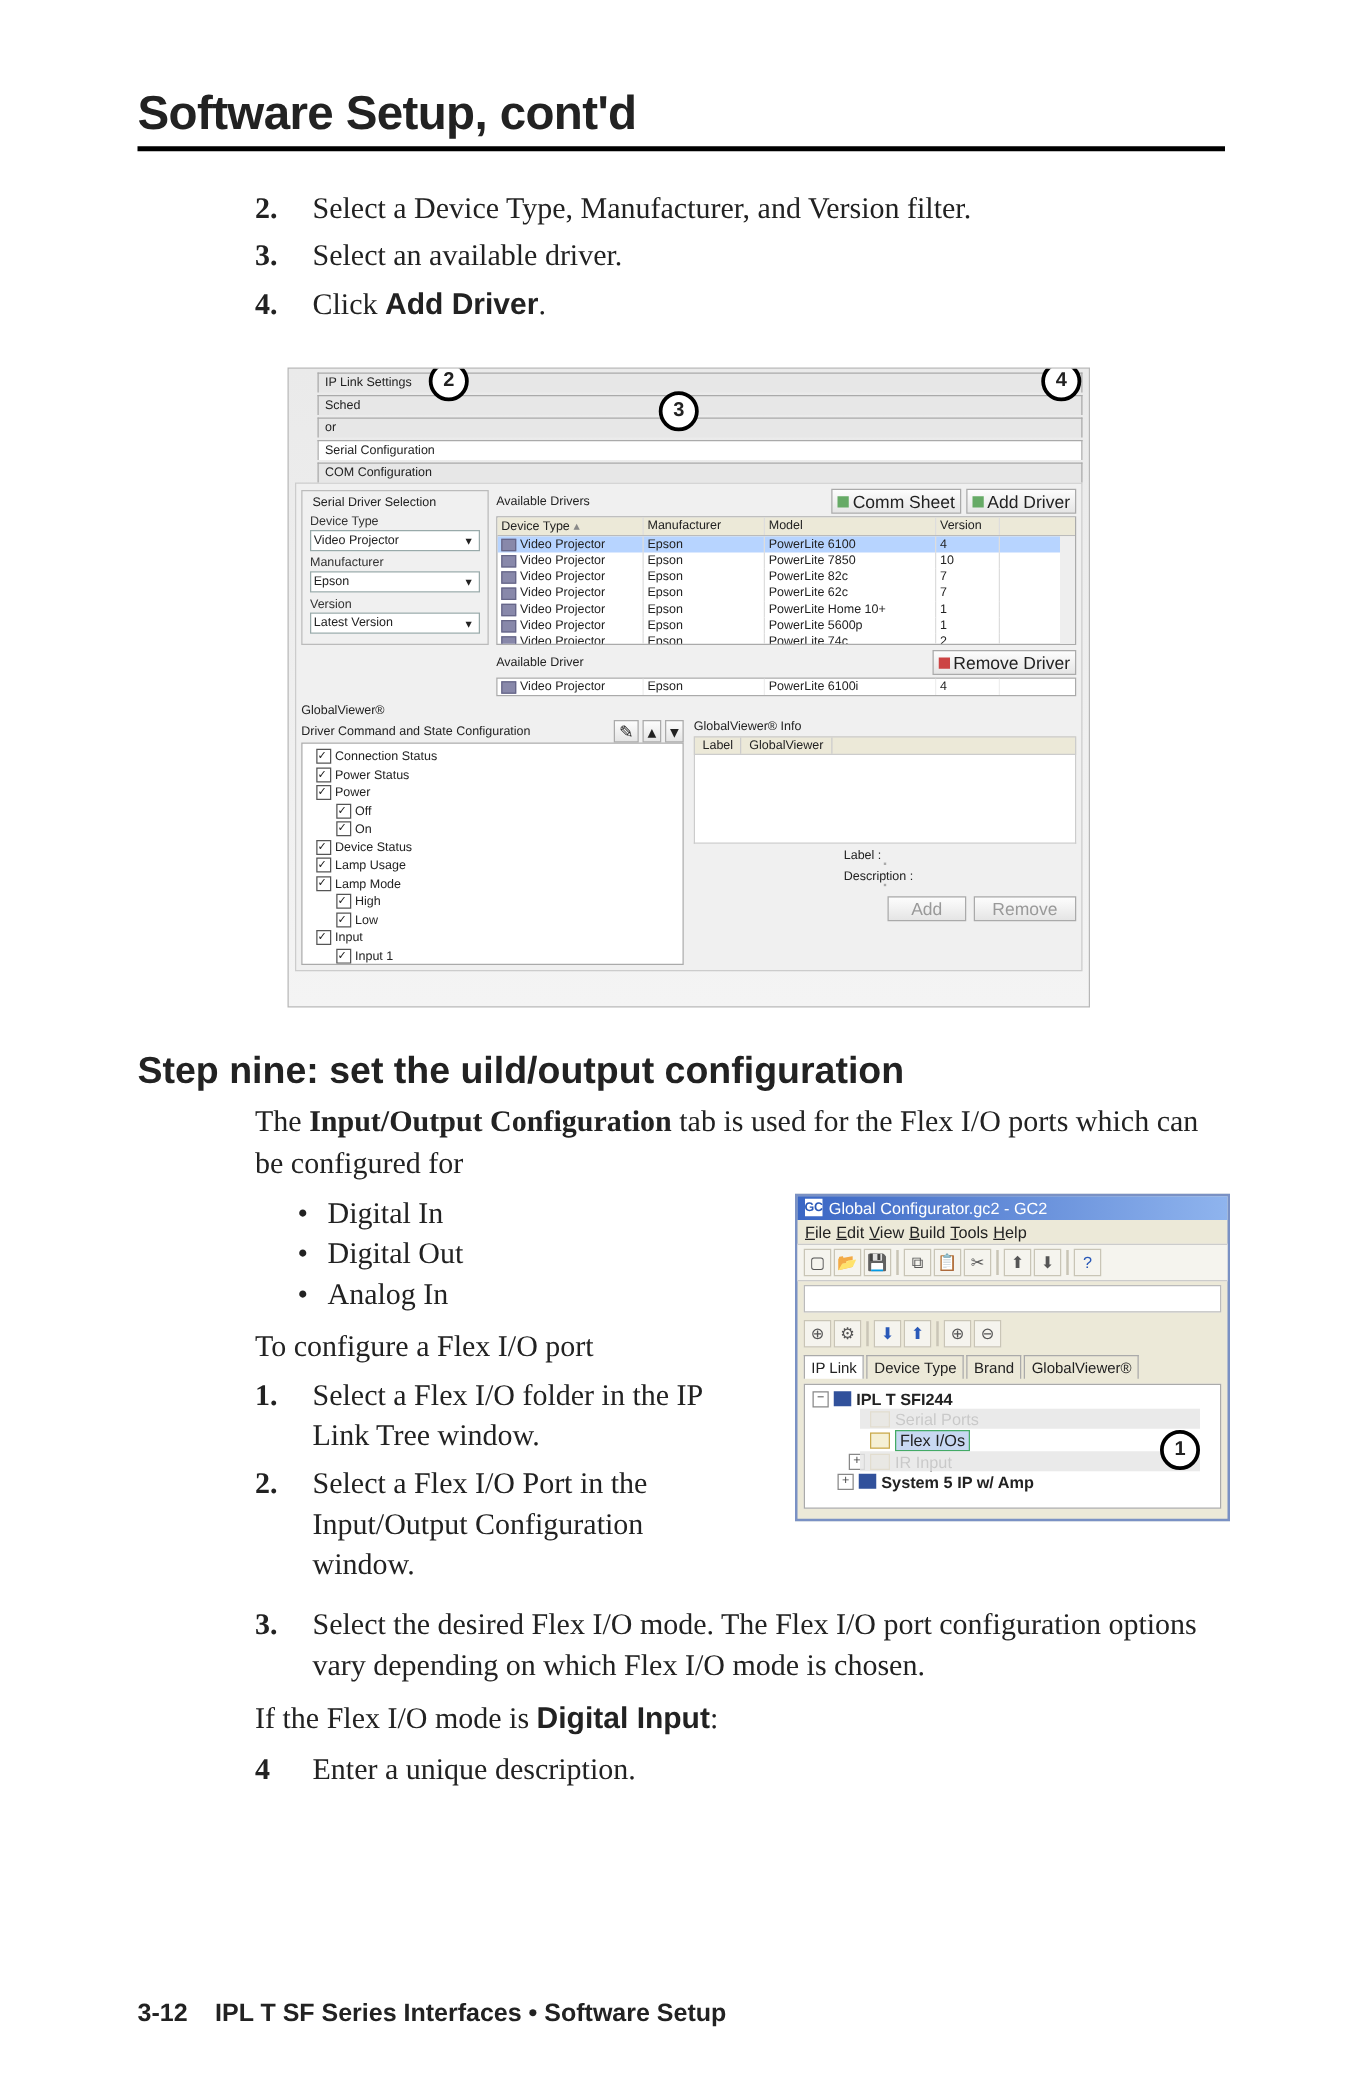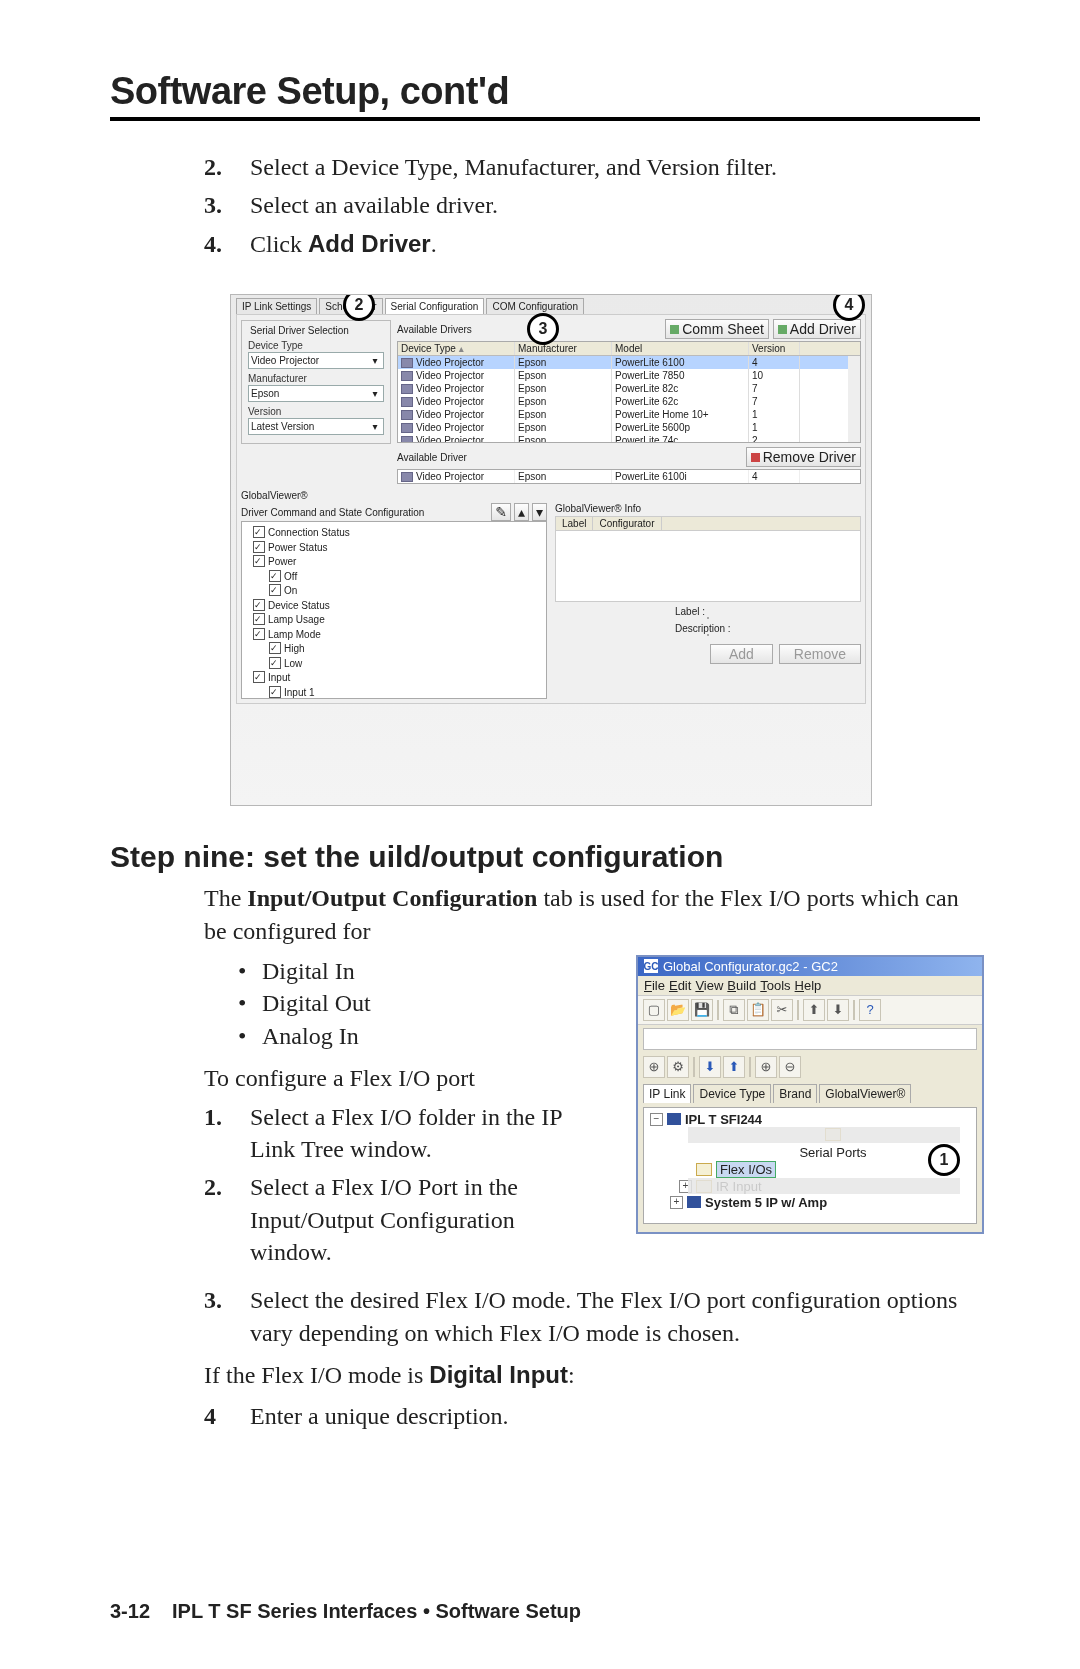--- a/index.html
+++ b/index.html
@@ -51,21 +51,21 @@
     height: 510px;
     background: linear-gradient(#eaeaea,#f4f4f4);
     border: 1px solid #b7b7b7;
     position: relative;
     font-family: "Tahoma", Arial, sans-serif;
     font-size: 10px;
     color: #222;
     overflow: hidden;
   }
   
-  .ss1-tabs { display:flex; padding:3px 5px 0 5px; gap:2px; }
+  .ss1-tabs { display:flex; padding:3px 5px 0 23px; gap:2px;flex-direction:column; }
   .ss1-tab { background:#e7e7e7; border:1px solid #aaa; border-bottom:none; padding:2px 5px; font-size:10px; }
   .ss1-tab.active { background:#fff; }
   .ss1-panel { background:#f0f0f0; border:1px solid #ccc; margin:0 5px 5px 5px; padding:4px; }
   .ss1-fieldset { border:1px solid #bbb; margin:1px 0; padding:4px 6px; font-size:10px; }
   .ss1-fieldlabel { font-size:10px; color:#333; margin-top:2px; }
   .ss1-combo { display:flex; align-items:center; border:1px solid #9aa; background:#fff; height:15px; font-size:10px; justify-content:space-between; padding:0 2px; margin:1px 0 4px 0;}
   .ss1-combo .arrow { width:12px; text-align:center; }
   .ss1-top { display:flex; gap:6px; }
   .ss1-left { width:150px; }
   .ss1-right { flex:1; }
@@ -361,21 +361,21 @@
               <div style="padding-left: 22px;"><span class="ck"></span>High</div>
               <div style="padding-left: 22px;"><span class="ck"></span>Low</div>
               <div style="padding-left: 6px;"><span class="ck"></span>Input</div>
               <div style="padding-left: 22px;"><span class="ck"></span>Input 1</div>
             </div>
         </div>
         <div class="ss1-info">
           <div style="margin-bottom:2px;">GlobalViewer® Info</div>
           <div class="ss1-infohead">
             <div>Label</div>
-            <div>Configurator</div>
+            <div>GlobalViewer</div>
           </div>
           <div style="height:70px; border:1px solid #ccc; border-top:none; background:#fff;"></div>
           <div class="ss1-infofield">
               <label>Label :</label>
               <div class="inp"></div>
             </div>
           <div class="ss1-infofield">
               <label>Description :</label>
               <div class="inp"></div>
             </div>
@@ -466,21 +466,21 @@
           <div class="t">Device Type</div>
           <div class="t">Brand</div>
           <div class="t">GlobalViewer®</div>
         </div>
         <div class="ss2-tree">
           <div class="ln">
               <span class="ss2-plus">−</span>
               <span class="ss2-devico"></span>
               <span class="bold">IPL T SFI244</span>
             </div>
-          <div class="ln indent2" style="position:relative;flex-direction:column;">
+          <div class="ln indent2" style="position:relative;">
               <span class="ss2-foldico"></span>
               <span>Serial Ports</span>
               <div class="ss2-haze" style="top:-1px;"></div>
             </div>
           <div class="ln indent2">
               <span class="ss2-foldico"></span>
               <span class="ss2-sel">Flex I/Os</span>
             </div>
           <div class="ln indent2" style="position:relative;">
               <span class="ss2-plus" style="margin-left:-17px;">+</span>

